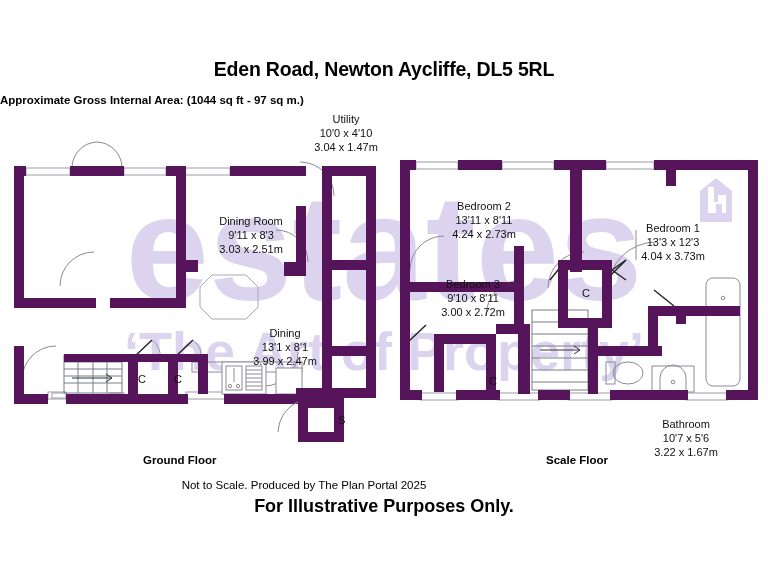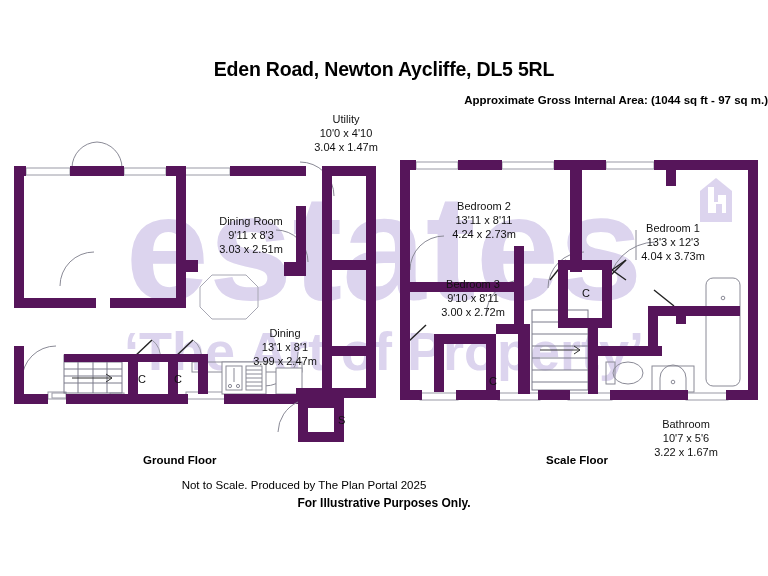--- a/index.html
+++ b/index.html
@@ -9,28 +9,28 @@
     color:#1a1a1a;overflow:hidden;position:relative;
   }
   .page{position:absolute;inset:0;}
 
   
   .title{
     position:absolute;left:0;top:58px;width:768px;text-align:center;
     font-size:19.5px;font-weight:bold;letter-spacing:-0.2px;color:#000;
   }
   .subtitle{
-    position:absolute;left:0;top:94px;width:768px;text-align:right;
+    position:absolute;left:0;top:94px;width:768px;text-align:left;
     font-size:11.5px;font-weight:bold;color:#000;
   }
   .floor-label{position:absolute;font-size:11.5px;font-weight:bold;color:#000;}
   #floor-label-ground{left:143px;top:454px;}
   #floor-label-first{left:546px;top:454px;}
   .footer1{position:absolute;left:0;top:479px;width:608px;text-align:center;font-size:11.5px;color:#000;}
-  .footer2{position:absolute;left:0;top:496px;width:768px;text-align:center;font-size:12px;font-weight:bold;color:#000;}
+  .footer2{position:absolute;left:0;top:496px;width:768px;text-align:center;font-size:18px;font-weight:bold;color:#000;}
 
   
   .plan{position:absolute;}
   #plan-ground{left:0;top:110px;width:390px;height:340px;}
   #plan-first{left:390px;top:110px;width:378px;height:340px;}
   .plan svg{display:block;}
 
   
   .room{position:absolute;text-align:center;line-height:1.26;font-size:11px;color:#111;white-space:nowrap;}
   .room .rn{font-size:11px;}

